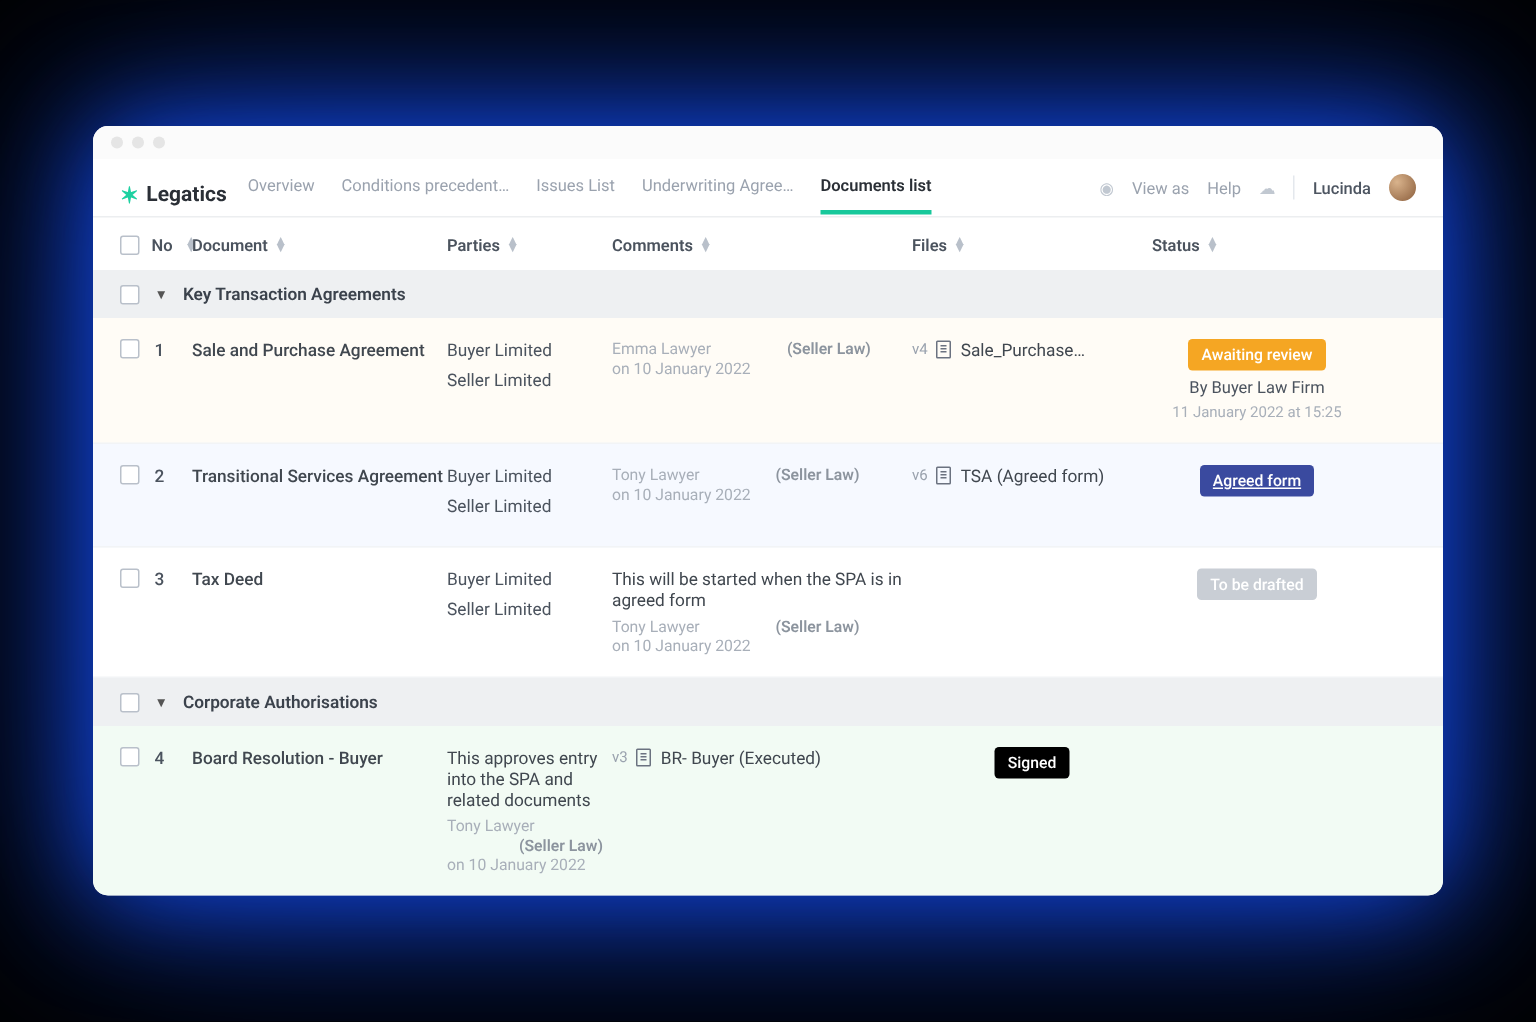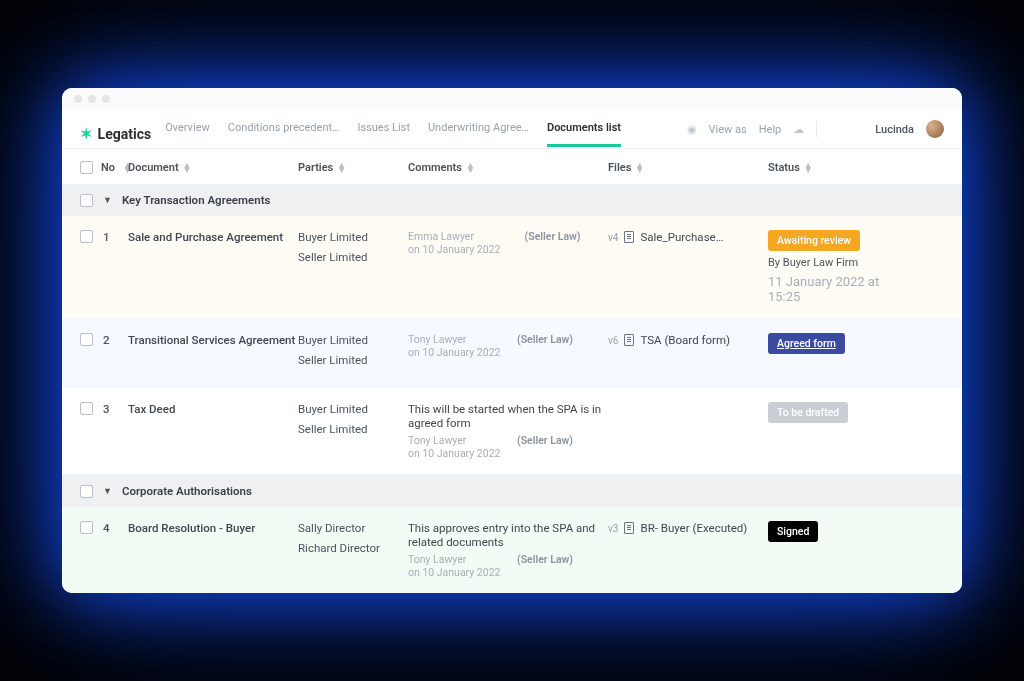--- a/index.html
+++ b/index.html
@@ -41,21 +41,21 @@
     font-weight: 700; font-size: 14px; color: #2a2f36;
     margin-right: 14px;
   }
   .brand-icon { color: #1dd1a1; font-size: 15px; font-weight:bold; }
   .tabs { display: flex; gap: 18px; font-size: 11px; color: #9aa2ae; }
   .tab { padding-bottom: 10px; cursor: pointer; border-bottom: 3px solid transparent; white-space: nowrap;}
   .tab.active { color: #2a2f36; font-weight: 600; border-bottom-color: #18c89b; }
   .nav-right { margin-left: auto; display: flex; align-items: center; gap: 12px; font-size: 11px; color: #9aa2ae; padding-bottom:10px;}
   .nav-right .divider { width:1px; height:16px; background:#e4e8ed; }
   .avatar { width:18px; height:18px; border-radius:50%; background: radial-gradient(circle at 30% 30%, #d9b38c, #8b5e3c); }
-  .user { color:#4d5561; font-weight:500;margin-left:46px; }
+  .user { color:#4d5561; font-weight:500; }
   .eye-icon, .cloud-icon { color:#c1c8d1; }
 
   .table { width:100%; }
   .thead, .row {
     display: grid;
     grid-template-columns: 48px 170px 110px 200px 160px 140px;
     gap: 0;
     align-items: start;
   }
   .thead {
@@ -89,31 +89,31 @@
   .cell-no { display:flex; align-items:flex-start; gap:10px; color:#4b535e; font-weight:500;}
   .doc-name { font-weight:500; color:#40474f; }
   .parties div { margin-bottom:6px; }
   .comment-text { color:#40474f; margin-bottom:4px; }
   .meta { color:#a8afb9; font-size:10.5px; }
   .meta .firm { font-weight:600; color:#8c949e;padding-left:48px;}
   .file-cell { display:flex; align-items:center; gap:6px; color:#40474f; }
   .ver { color:#9aa2ae; font-size:10px; }
   .file-icon { width:10px; height:12px; border:1px solid #6b7280; border-radius:1px; position:relative; }
   .file-icon::after { content:''; position:absolute; top:2px; left:2px; right:2px; height:1px; background:#6b7280; box-shadow: 0 2px 0 #6b7280, 0 4px 0 #6b7280;}
-  .status-cell { display:flex; flex-direction:column; gap:5px; align-items:flex-start;}
+  .status-cell { display:flex; flex-direction:column; gap:5px; align-items:center;}
   .badge {
     padding: 4px 9px; border-radius:3px; font-size:10.5px; font-weight:500; color:#fff;
     white-space:nowrap;
   }
   .badge.orange { background:#f5a623; }
   .badge.blue { background:#3a4a9f;text-decoration:underline; }
   .badge.gray { background:#c9ced5; }
   .badge.green { background:#000000; }
   .status-by { font-size:11px; color:#4b535e; }
-  .status-time { font-size:13px; color:#a8afb9; }
+  .status-time { font-size:10px; color:#a8afb9; }
 </style>
 </head>
 <body>
 
 <div class="glow-wrap">
 <div class="window">
 
   <div class="titlebar">
     <div class="dot"></div>
     <div class="dot"></div>
@@ -213,21 +213,21 @@
               <div>Buyer Limited</div>
               <div>Seller Limited</div>
             </div>
             <div>
               <div class="meta">Tony Lawyer <span class="firm">(Seller Law)</span></div>
               <div class="meta">on 10 January 2022</div>
             </div>
             <div class="file-cell">
               <span class="ver">v6</span>
               <span class="file-icon"></span>
-              <span>TSA (Board form)</span>
+              <span>TSA (Agreed form)</span>
             </div>
             <div class="status-cell">
               <span class="badge blue">Agreed form</span>
             </div>
           </div>
           <div class="row ">
             <div class="cell-no">
               <span class="checkbox"></span>
               <span>3</span>
             </div>
@@ -250,24 +250,20 @@
             <span class="checkbox"></span>
             <span class="caret">▼</span>
             <span>Corporate Authorisations</span>
           </div>
           <div class="row highlight-green">
             <div class="cell-no">
               <span class="checkbox"></span>
               <span>4</span>
             </div>
             <div class="doc-name">Board Resolution - Buyer</div>
-            <div class="parties">
-              <div>Sally Director</div>
-              <div>Richard Director</div>
-            </div>
             <div>
               <div class="comment-text">This approves entry into the SPA and related documents</div>
               <div class="meta">Tony Lawyer <span class="firm">(Seller Law)</span></div>
               <div class="meta">on 10 January 2022</div>
             </div>
             <div class="file-cell">
               <span class="ver">v3</span>
               <span class="file-icon"></span>
               <span>BR- Buyer (Executed)</span>
             </div>

